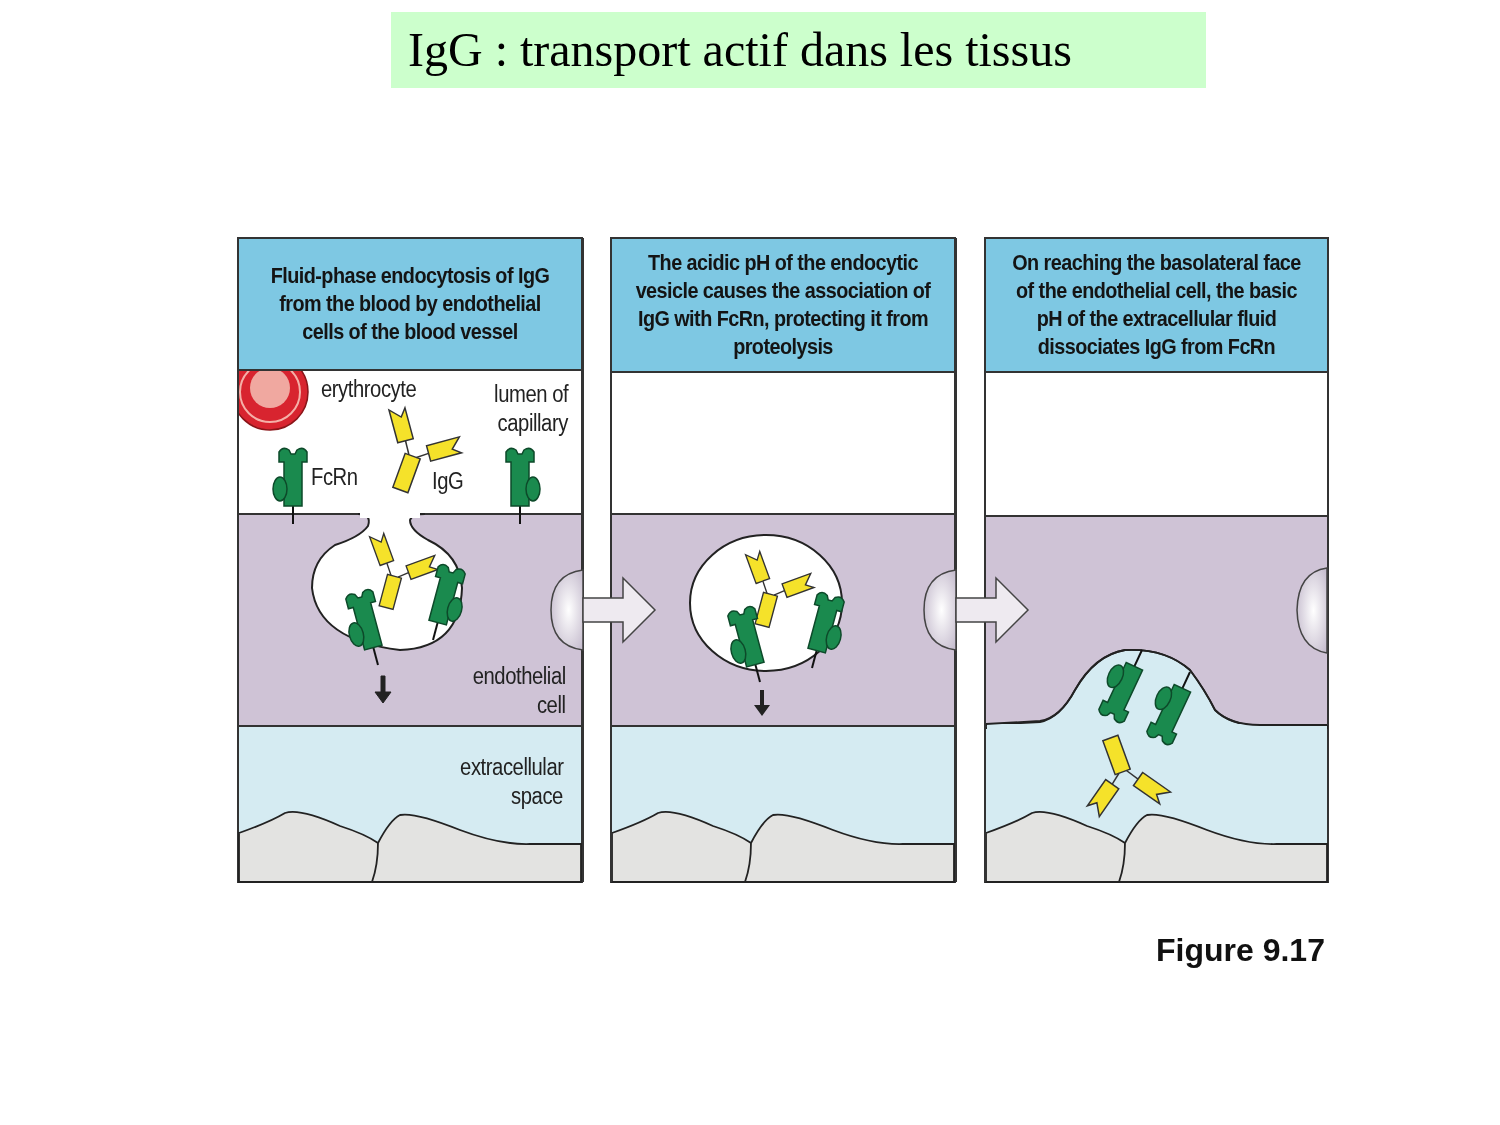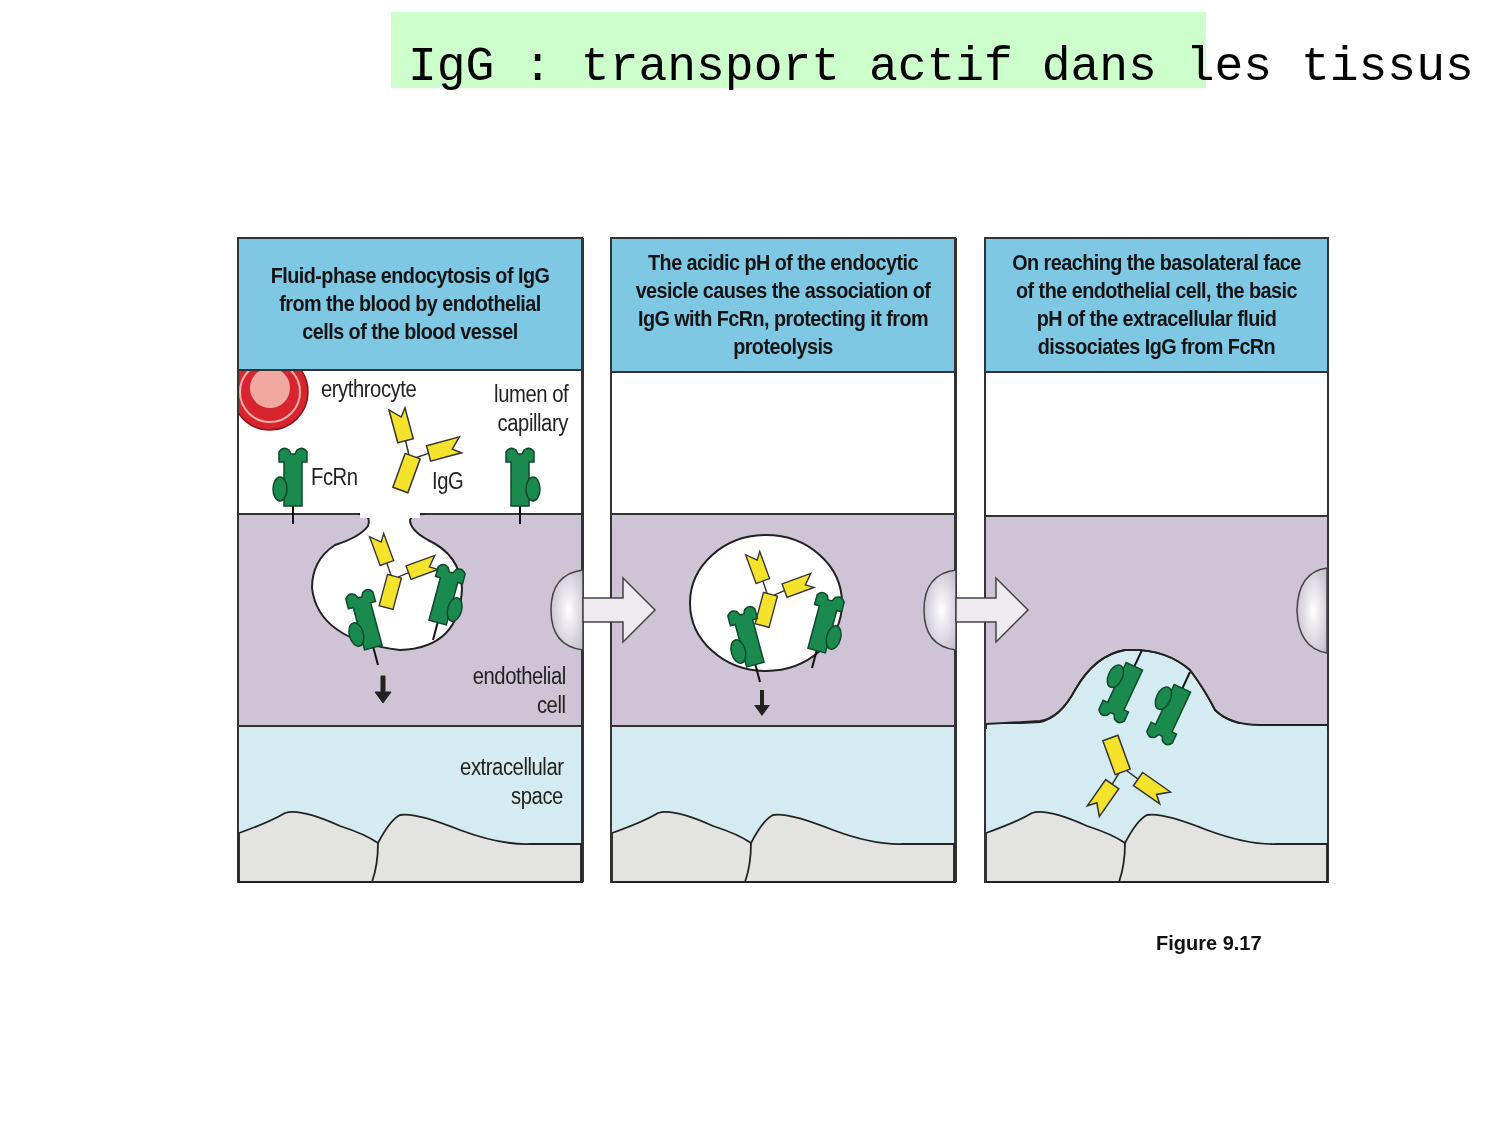--- a/index.html
+++ b/index.html
@@ -1,23 +1,23 @@
 <!DOCTYPE html>
 <html><head>
 <meta charset="utf-8">
 <style>
   html, body { margin:0; padding:0; background:#ffffff; }
   body { width:1500px; height:1125px; position:relative; overflow:hidden; font-family:"Liberation Sans", sans-serif; }
   .title-box { position:absolute; left:391px; top:12px; width:815px; height:76px; background:#ccffcc; box-sizing:border-box; }
-  .title-text { position:absolute; left:17px; top:10px; font-family:Liberation Mono, monospace; font-size:48px; color:#000; letter-spacing:0px; white-space:nowrap;margin-top:18px; }
+  .title-text { position:absolute; left:17px; top:10px; font-family:Liberation Serif, serif; font-size:48px; color:#000; letter-spacing:0px; white-space:nowrap; }
   .panel-caption { position:absolute; display:flex; align-items:center; justify-content:center; text-align:center; font-family:"Liberation Sans", sans-serif; font-weight:bold; color:#141414; font-size:22px; line-height:28px; letter-spacing:-0.6px; box-sizing:border-box; transform:scaleX(0.9); }
   .lbl { position:absolute; font-family:"Liberation Sans", sans-serif; color:#222; font-size:23px; line-height:29px; letter-spacing:-0.5px; white-space:nowrap; transform:scaleX(0.88); }
   .lbl.right { text-align:right; transform-origin:right center; }
   .lbl.left { transform-origin:left center; }
-  .figure-label { position:absolute; left:1156px; top:932px; font-family:"Liberation Sans", sans-serif; font-weight:bold; font-size:20px; color:#111; white-space:nowrap; }
+  .figure-label { position:absolute; left:1156px; top:932px; font-family:"Liberation Sans", sans-serif; font-weight:bold; font-size:32px; color:#111; white-space:nowrap; }
   svg.diagram { position:absolute; left:0; top:0; }
 </style>
 </head>
 <body>
 
 <div class="title-box">
   <div class="title-text">IgG : transport actif dans les tissus</div>
 </div>
 
 <svg class="diagram" width="1500" height="1125" viewBox="0 0 1500 1125" xmlns="http://www.w3.org/2000/svg">

